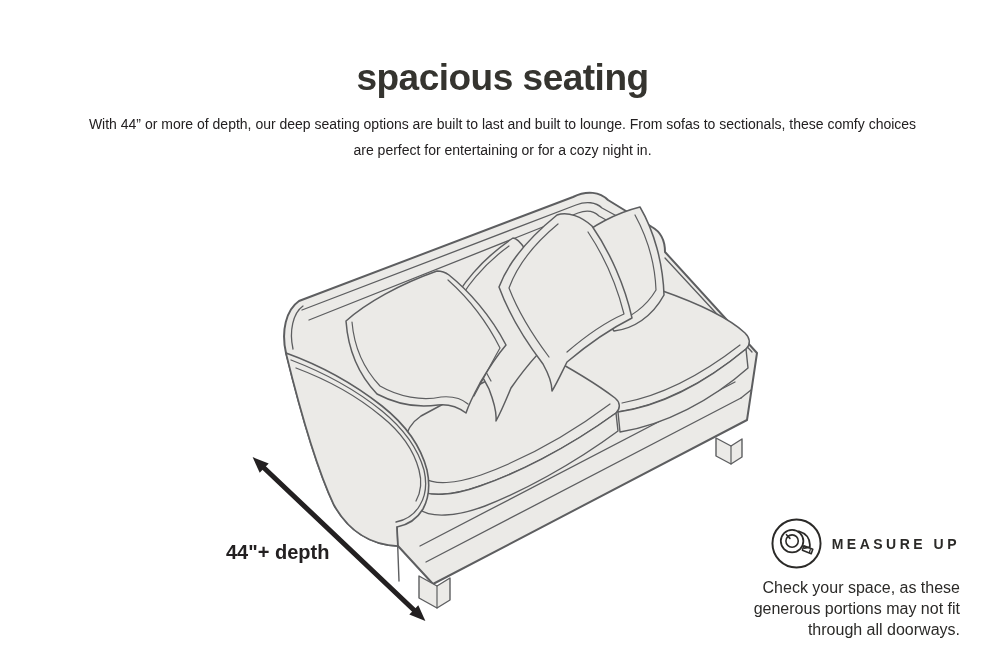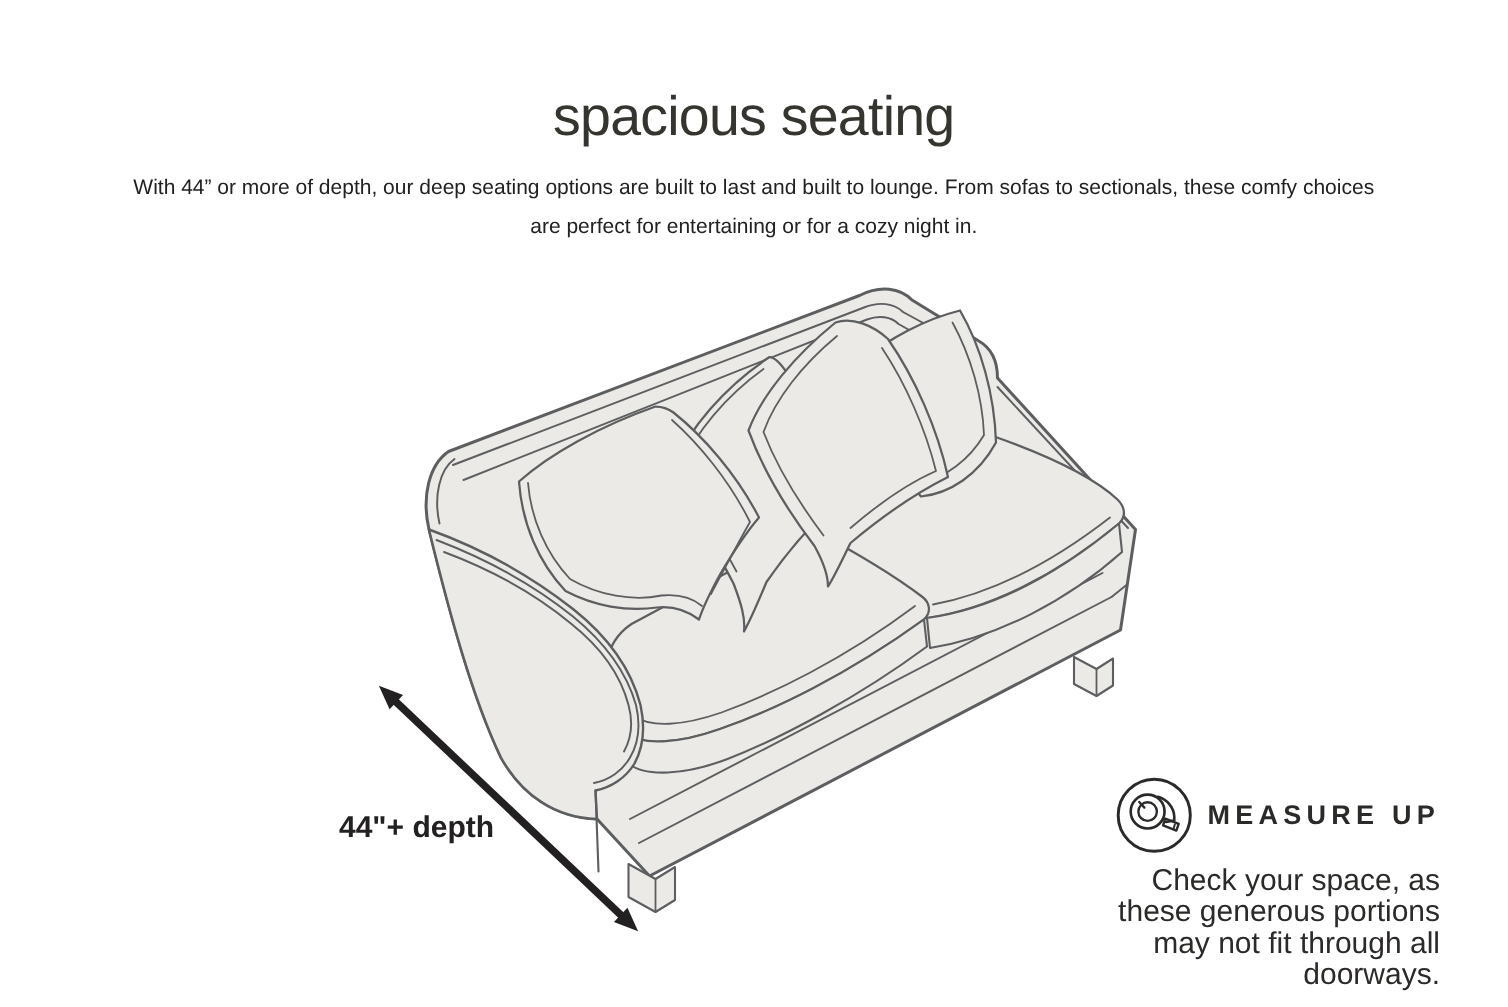--- a/index.html
+++ b/index.html
@@ -2,43 +2,43 @@
 <html><head>
 <meta charset="utf-8">
 <style>
   html,body{margin:0;padding:0;background:#fff;}
   .page{
     position:relative;width:1005px;height:671px;background:#fff;overflow:hidden;
     font-family:"Liberation Sans",sans-serif;
   }
   .title{
     position:absolute;top:57px;left:0;width:100%;margin:0;
-    text-align:center;font-size:37px;font-weight:normal;letter-spacing:-0.5px;
+    text-align:center;font-size:37px;font-weight:bold;letter-spacing:-0.5px;
     color:#35342f;
   }
   .description{
     position:absolute;top:111px;left:50%;transform:translateX(-50%);
     width:846px;margin:0;text-align:center;
     font-size:14px;line-height:26px;color:#232021;
   }
   .illustration{position:absolute;left:0;top:0;width:1005px;height:671px;}
   .dim-label{
     position:absolute;left:226px;top:541px;
     font-size:20px;font-weight:bold;color:#232021;white-space:nowrap;
   }
   .measure-up{position:absolute;top:517px;right:45px;width:218px;}
   .mu-head{display:flex;align-items:center;justify-content:flex-end;gap:9px;}
   .mu-icon{width:53px;height:53px;flex:0 0 auto;}
   .mu-heading{
-    font-size:18px;font-weight:bold;letter-spacing:3.5px;color:#2b2a28;
+    font-size:14px;font-weight:bold;letter-spacing:3.5px;color:#2b2a28;
     white-space:nowrap;
   }
   .mu-note{
     margin-top:7px;text-align:right;
-    font-size:20px;line-height:21px;color:#2b2a28;
+    font-size:16px;line-height:21px;color:#2b2a28;
   }
   svg .fill{fill:#ebeae7;stroke:#5d5e60;}
   svg .ln{fill:none;stroke:#5d5e60;}
 </style>
 </head>
 <body>
 
 <div class="page">
 
   <h1 class="title">spacious seating</h1>

